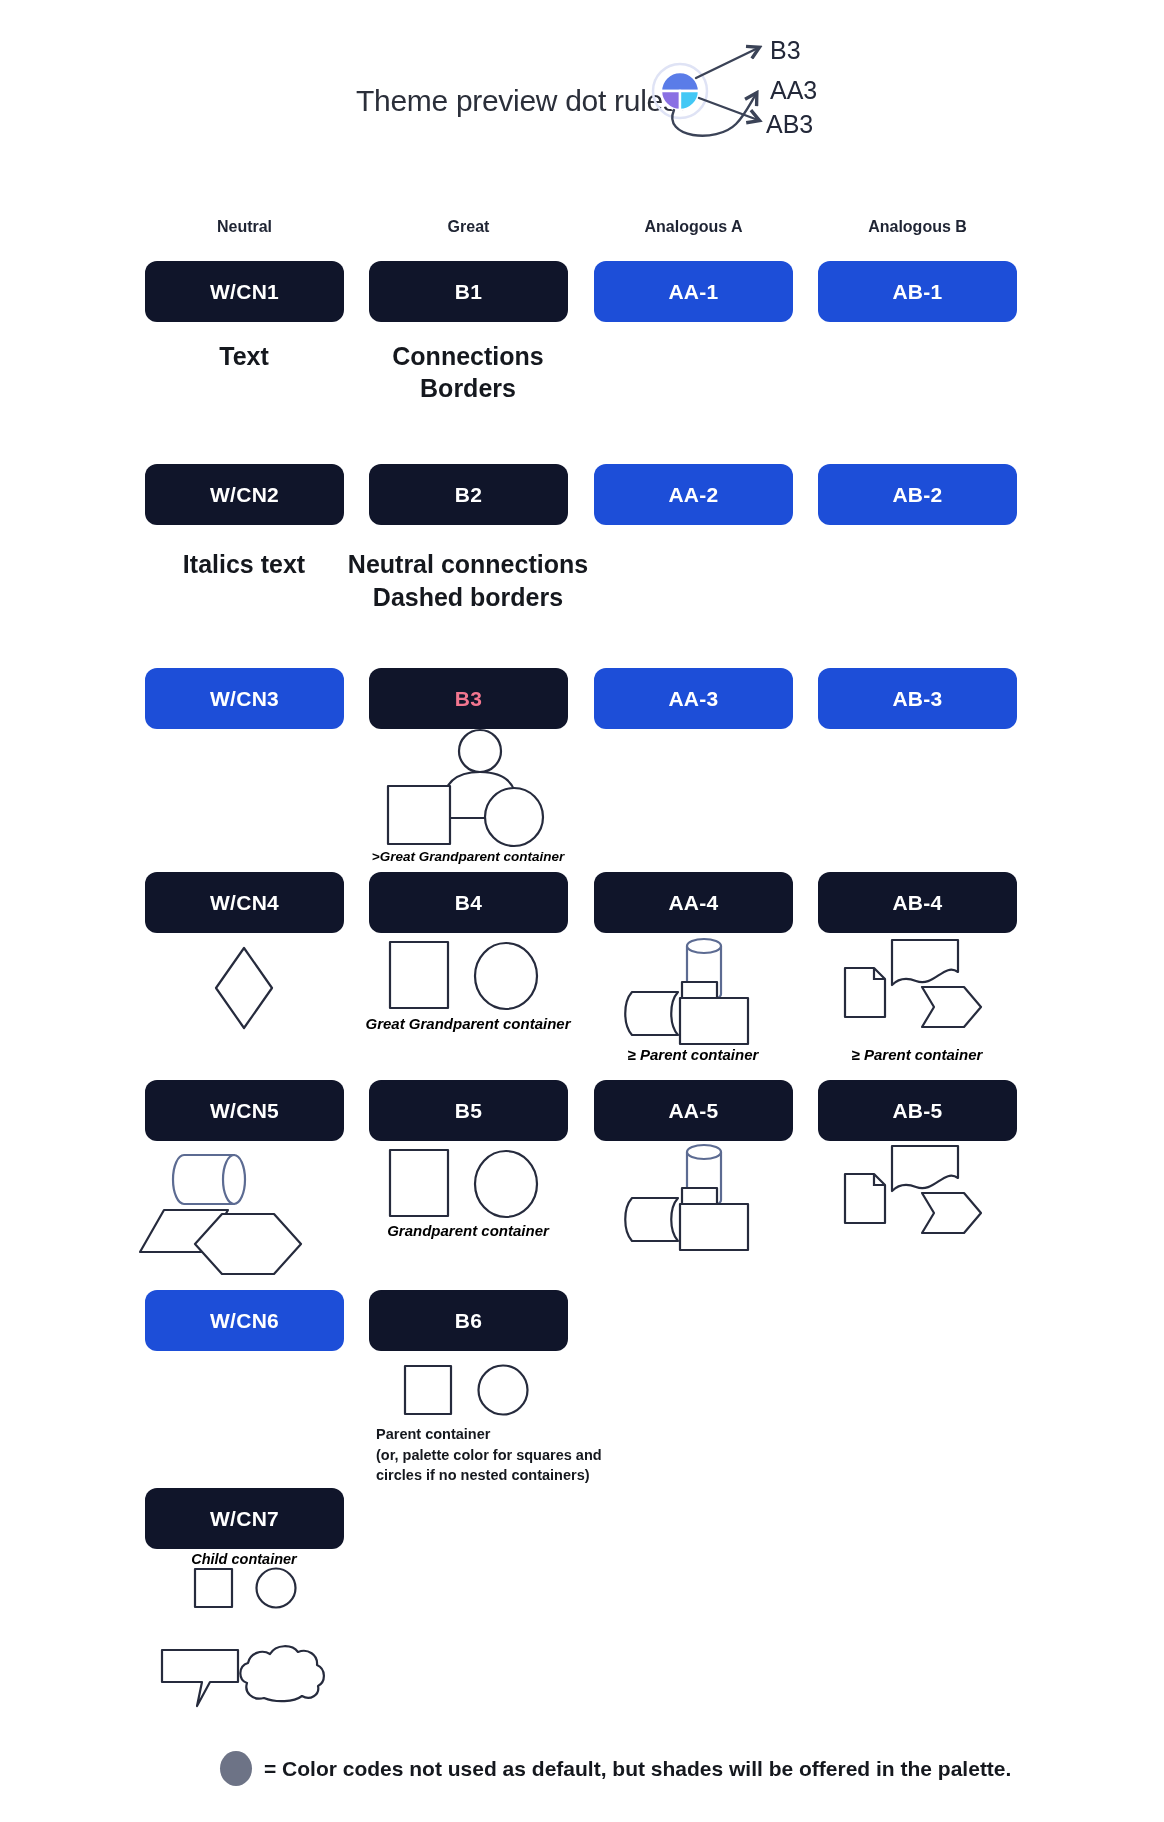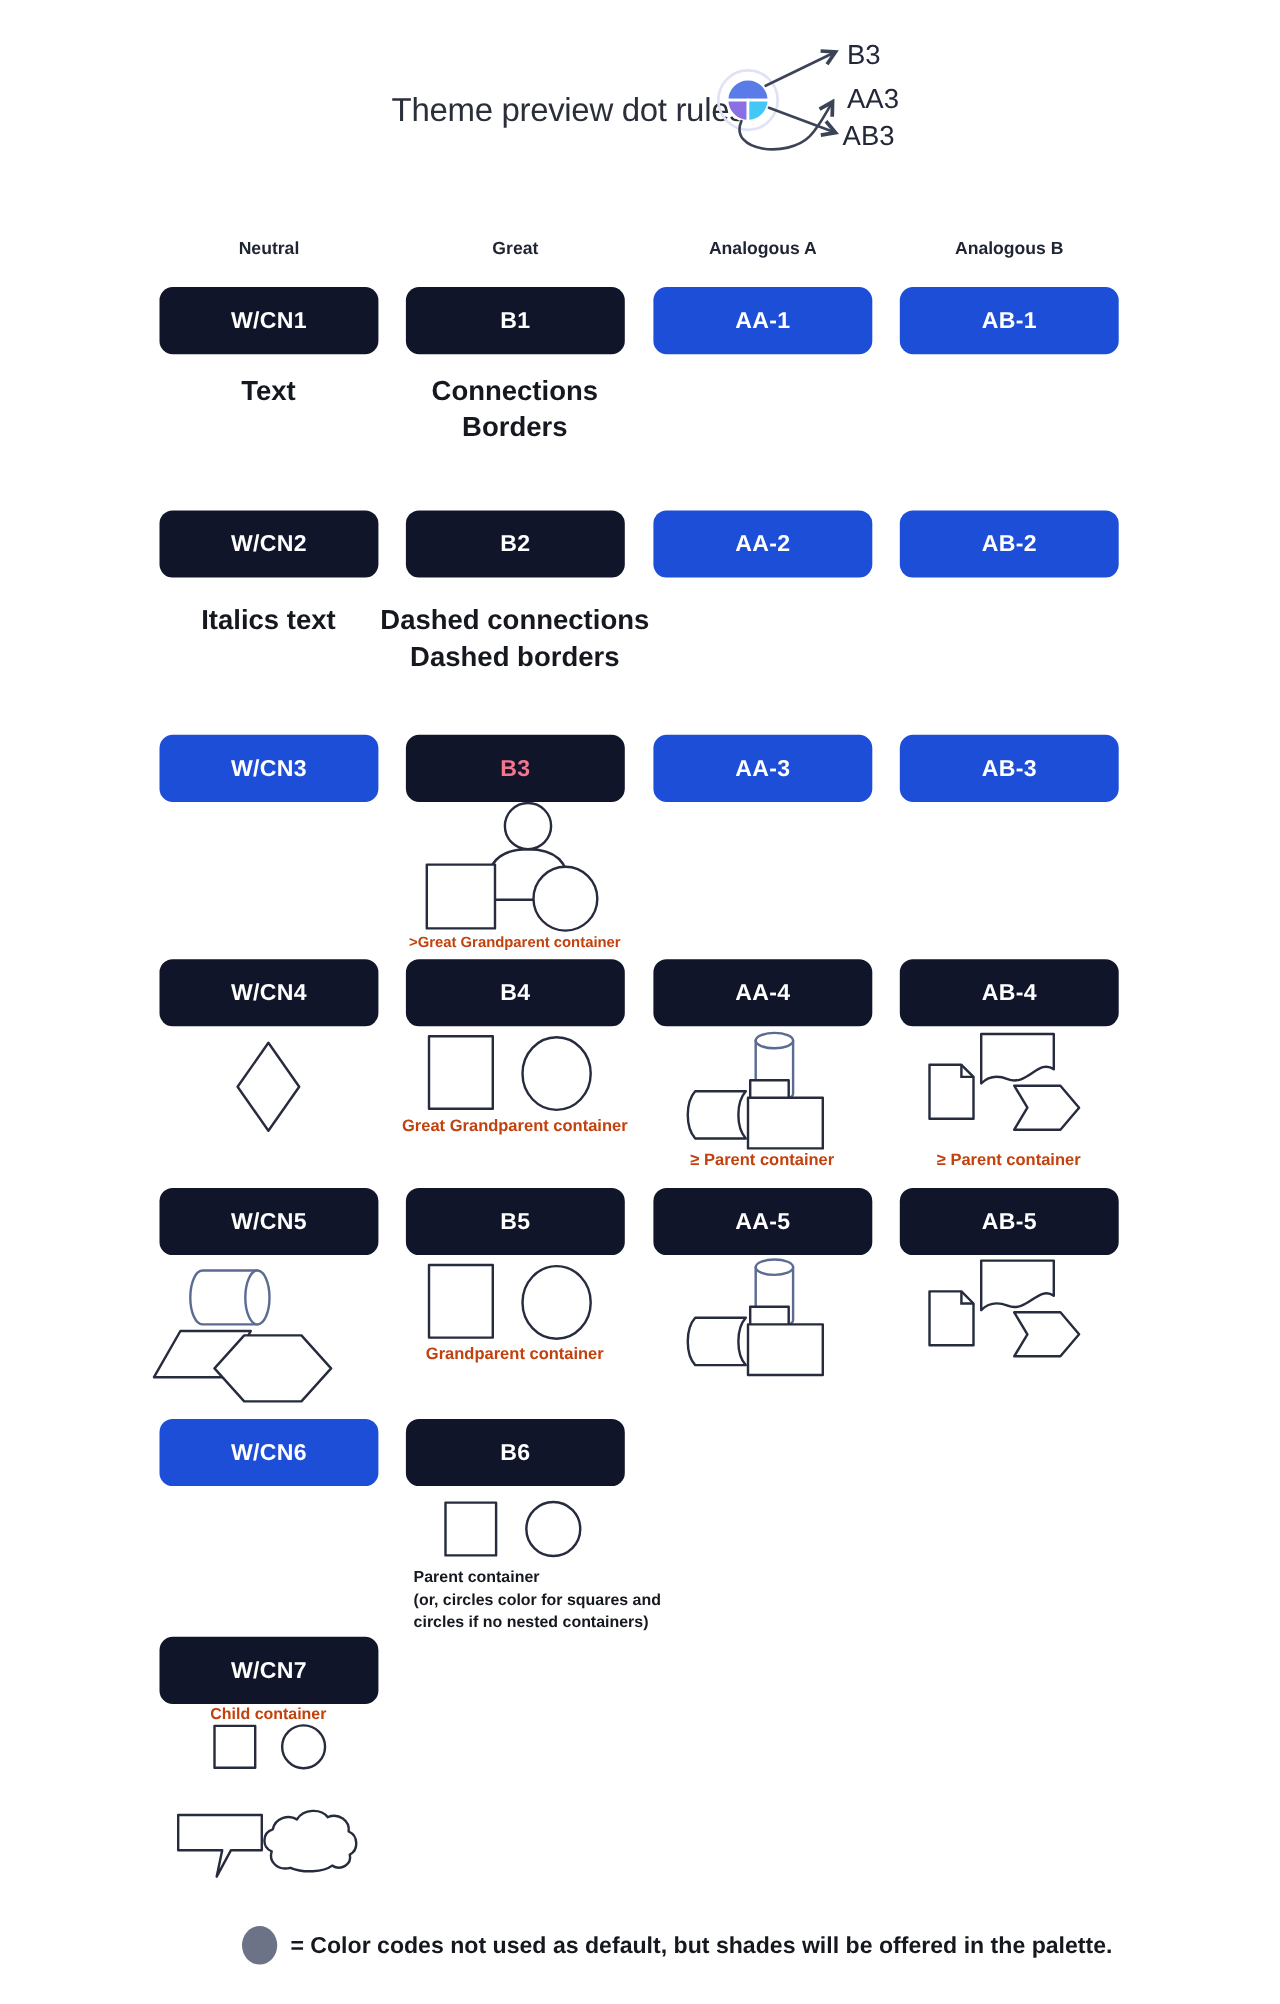--- a/index.html
+++ b/index.html
@@ -7,21 +7,21 @@
           font-family:"Liberation Sans",sans-serif;overflow:hidden;}
   .title{position:absolute;font-size:30px;font-weight:400;color:#2b2f3a;letter-spacing:-0.3px;}
   .arrow-label{position:absolute;font-size:25px;font-weight:400;color:#232839;}
   .colhead{position:absolute;width:199px;text-align:center;font-size:16px;font-weight:700;color:#1f2433;}
   .sw{position:absolute;width:199px;height:61px;border-radius:12px;display:flex;align-items:center;justify-content:center;}
   .sw.dark{background:#10152a;}
   .sw.gray{background:#1d4ed8;}
   .swl{color:#ffffff;font-size:21px;font-weight:700;letter-spacing:.3px;}
   .sw.pink .swl{color:#f3768f;}
   .note{position:absolute;width:260px;text-align:center;font-size:25px;font-weight:700;color:#15181e;}
-  .cap{position:absolute;width:260px;text-align:center;font-size:15px;font-weight:700;color:#c2410c;}
+  .cap{position:absolute;width:260px;text-align:center;font-size:15px;font-weight:700;color:#000000;font-style:italic;}
   .cap-sm{font-size:13.5px;}
   .cap-left{position:absolute;width:310px;text-align:left;font-size:14.5px;font-weight:700;color:#15181e;line-height:20.5px;}
   .legend-dot{position:absolute;width:32px;height:35px;border-radius:50%;background:#6d7386;}
   .legend-text{position:absolute;font-size:21px;font-weight:700;color:#15181e;}
   svg{position:absolute;overflow:visible;}
   .ol{fill:#ffffff;stroke:#262b3d;stroke-width:2.2px;stroke-linejoin:round;}
   .ol-slate{fill:#ffffff;stroke:#5c6b92;stroke-width:2.2px;stroke-linejoin:round;}
   .arrow{fill:none;stroke:#3b4357;stroke-width:2.4px;stroke-linecap:round;}
 </style>
 </head>
@@ -79,21 +79,21 @@
     <span class="swl">B2</span>
     </div>
   <div class="sw gray" style="left:594px;top:464px">
     <span class="swl">AA-2</span>
     </div>
   <div class="sw gray" style="left:818px;top:464px">
     <span class="swl">AB-2</span>
     </div>
 
   <div class="note" style="left:114px;top:550px">Italics text</div>
-  <div class="note" style="left:338px;top:550px">Dashed connections</div>
+  <div class="note" style="left:338px;top:550px">Neutral connections</div>
   <div class="note" style="left:338px;top:583px">Dashed borders</div>
 
   <div class="sw gray" style="left:145px;top:668px">
     <span class="swl">W/CN3</span>
     </div>
   <div class="sw dark pink" style="left:369px;top:668px">
     <span class="swl">B3</span>
     </div>
   <div class="sw gray" style="left:594px;top:668px">
     <span class="swl">AA-3</span>
@@ -197,21 +197,21 @@
   <div class="sw dark" style="left:369px;top:1290px">
     <span class="swl">B6</span>
     </div>
 
   <svg style="left:398px;top:1358px" width="150" height="60" viewBox="0 0 150 60">
     <rect class="ol" x="7" y="8" width="46" height="48"></rect>
     <circle class="ol" cx="105" cy="32" r="24.5"></circle>
   </svg>
   <div class="cap-left" style="left:376px;top:1424px">
     <div>Parent container</div>
-    <div>(or, circles color for squares and</div>
+    <div>(or, palette color for squares and</div>
     <div>circles if no nested containers)</div>
   </div>
 
   <div class="sw dark" style="left:145px;top:1488px">
     <span class="swl">W/CN7</span>
     </div>
 
   <div class="cap" style="left:114px;top:1551px;font-size:14.5px">Child container</div>
 
   <svg style="left:188px;top:1566px" width="125" height="50" viewBox="0 0 125 50">

